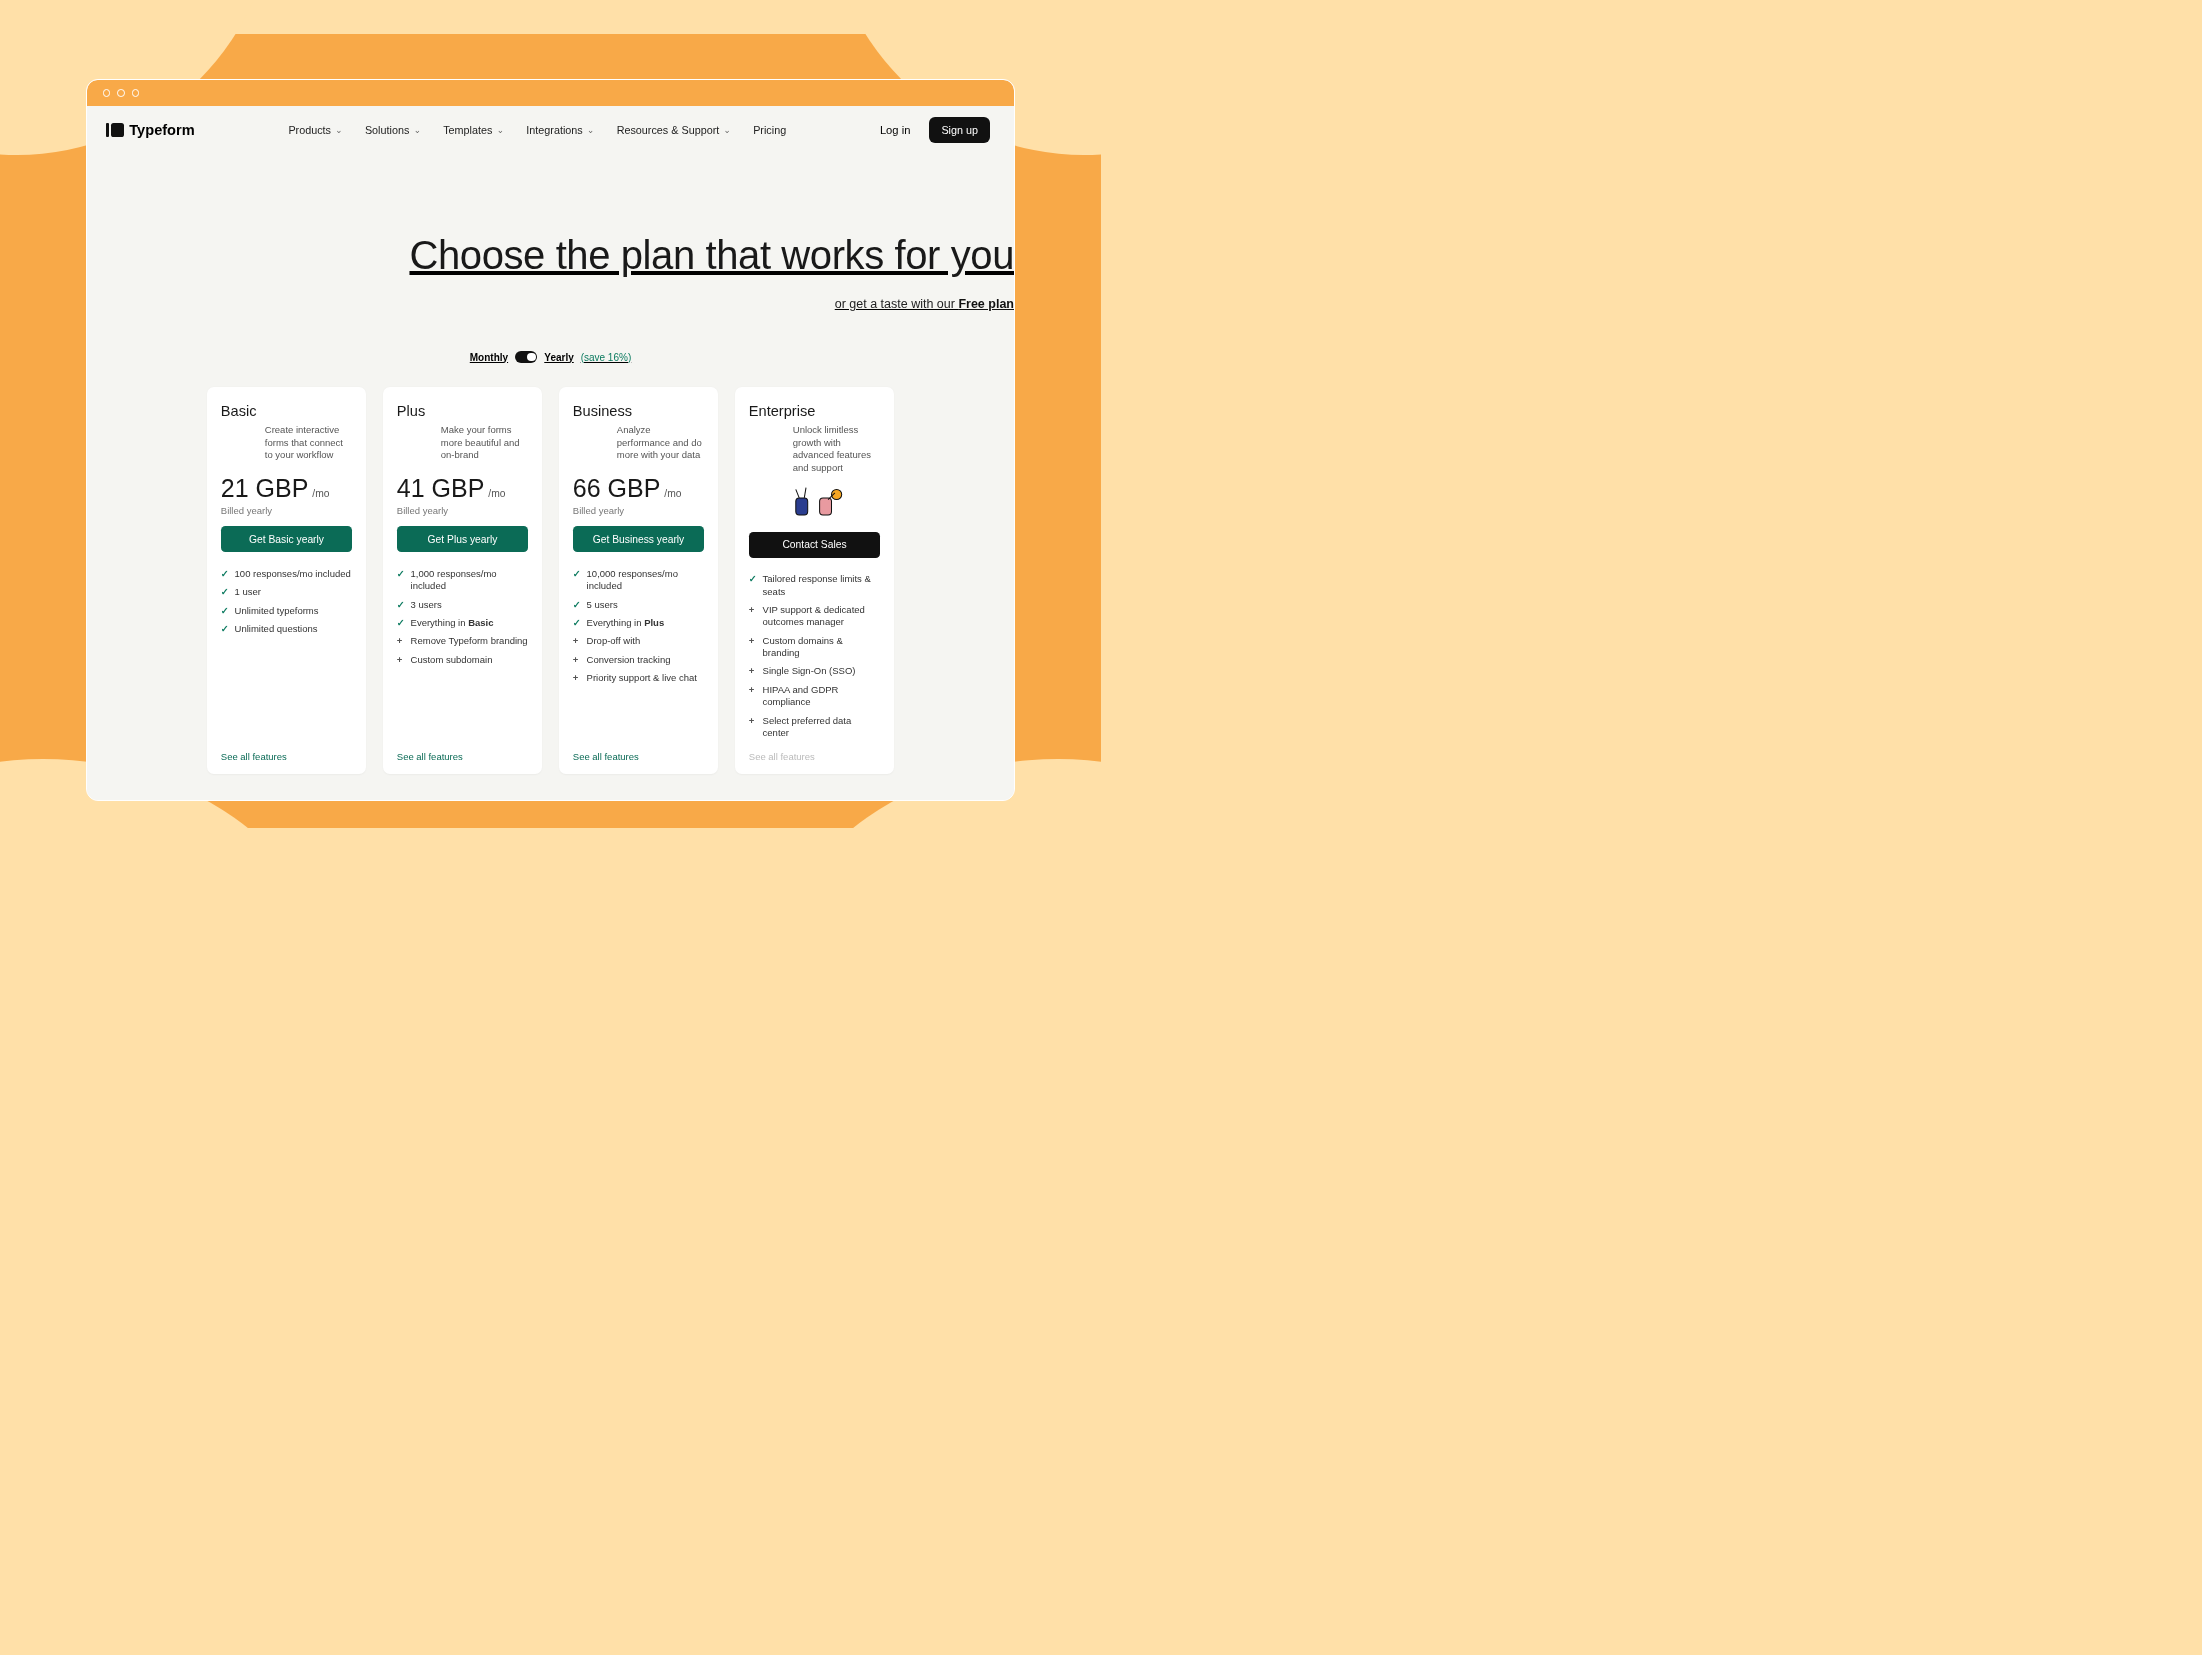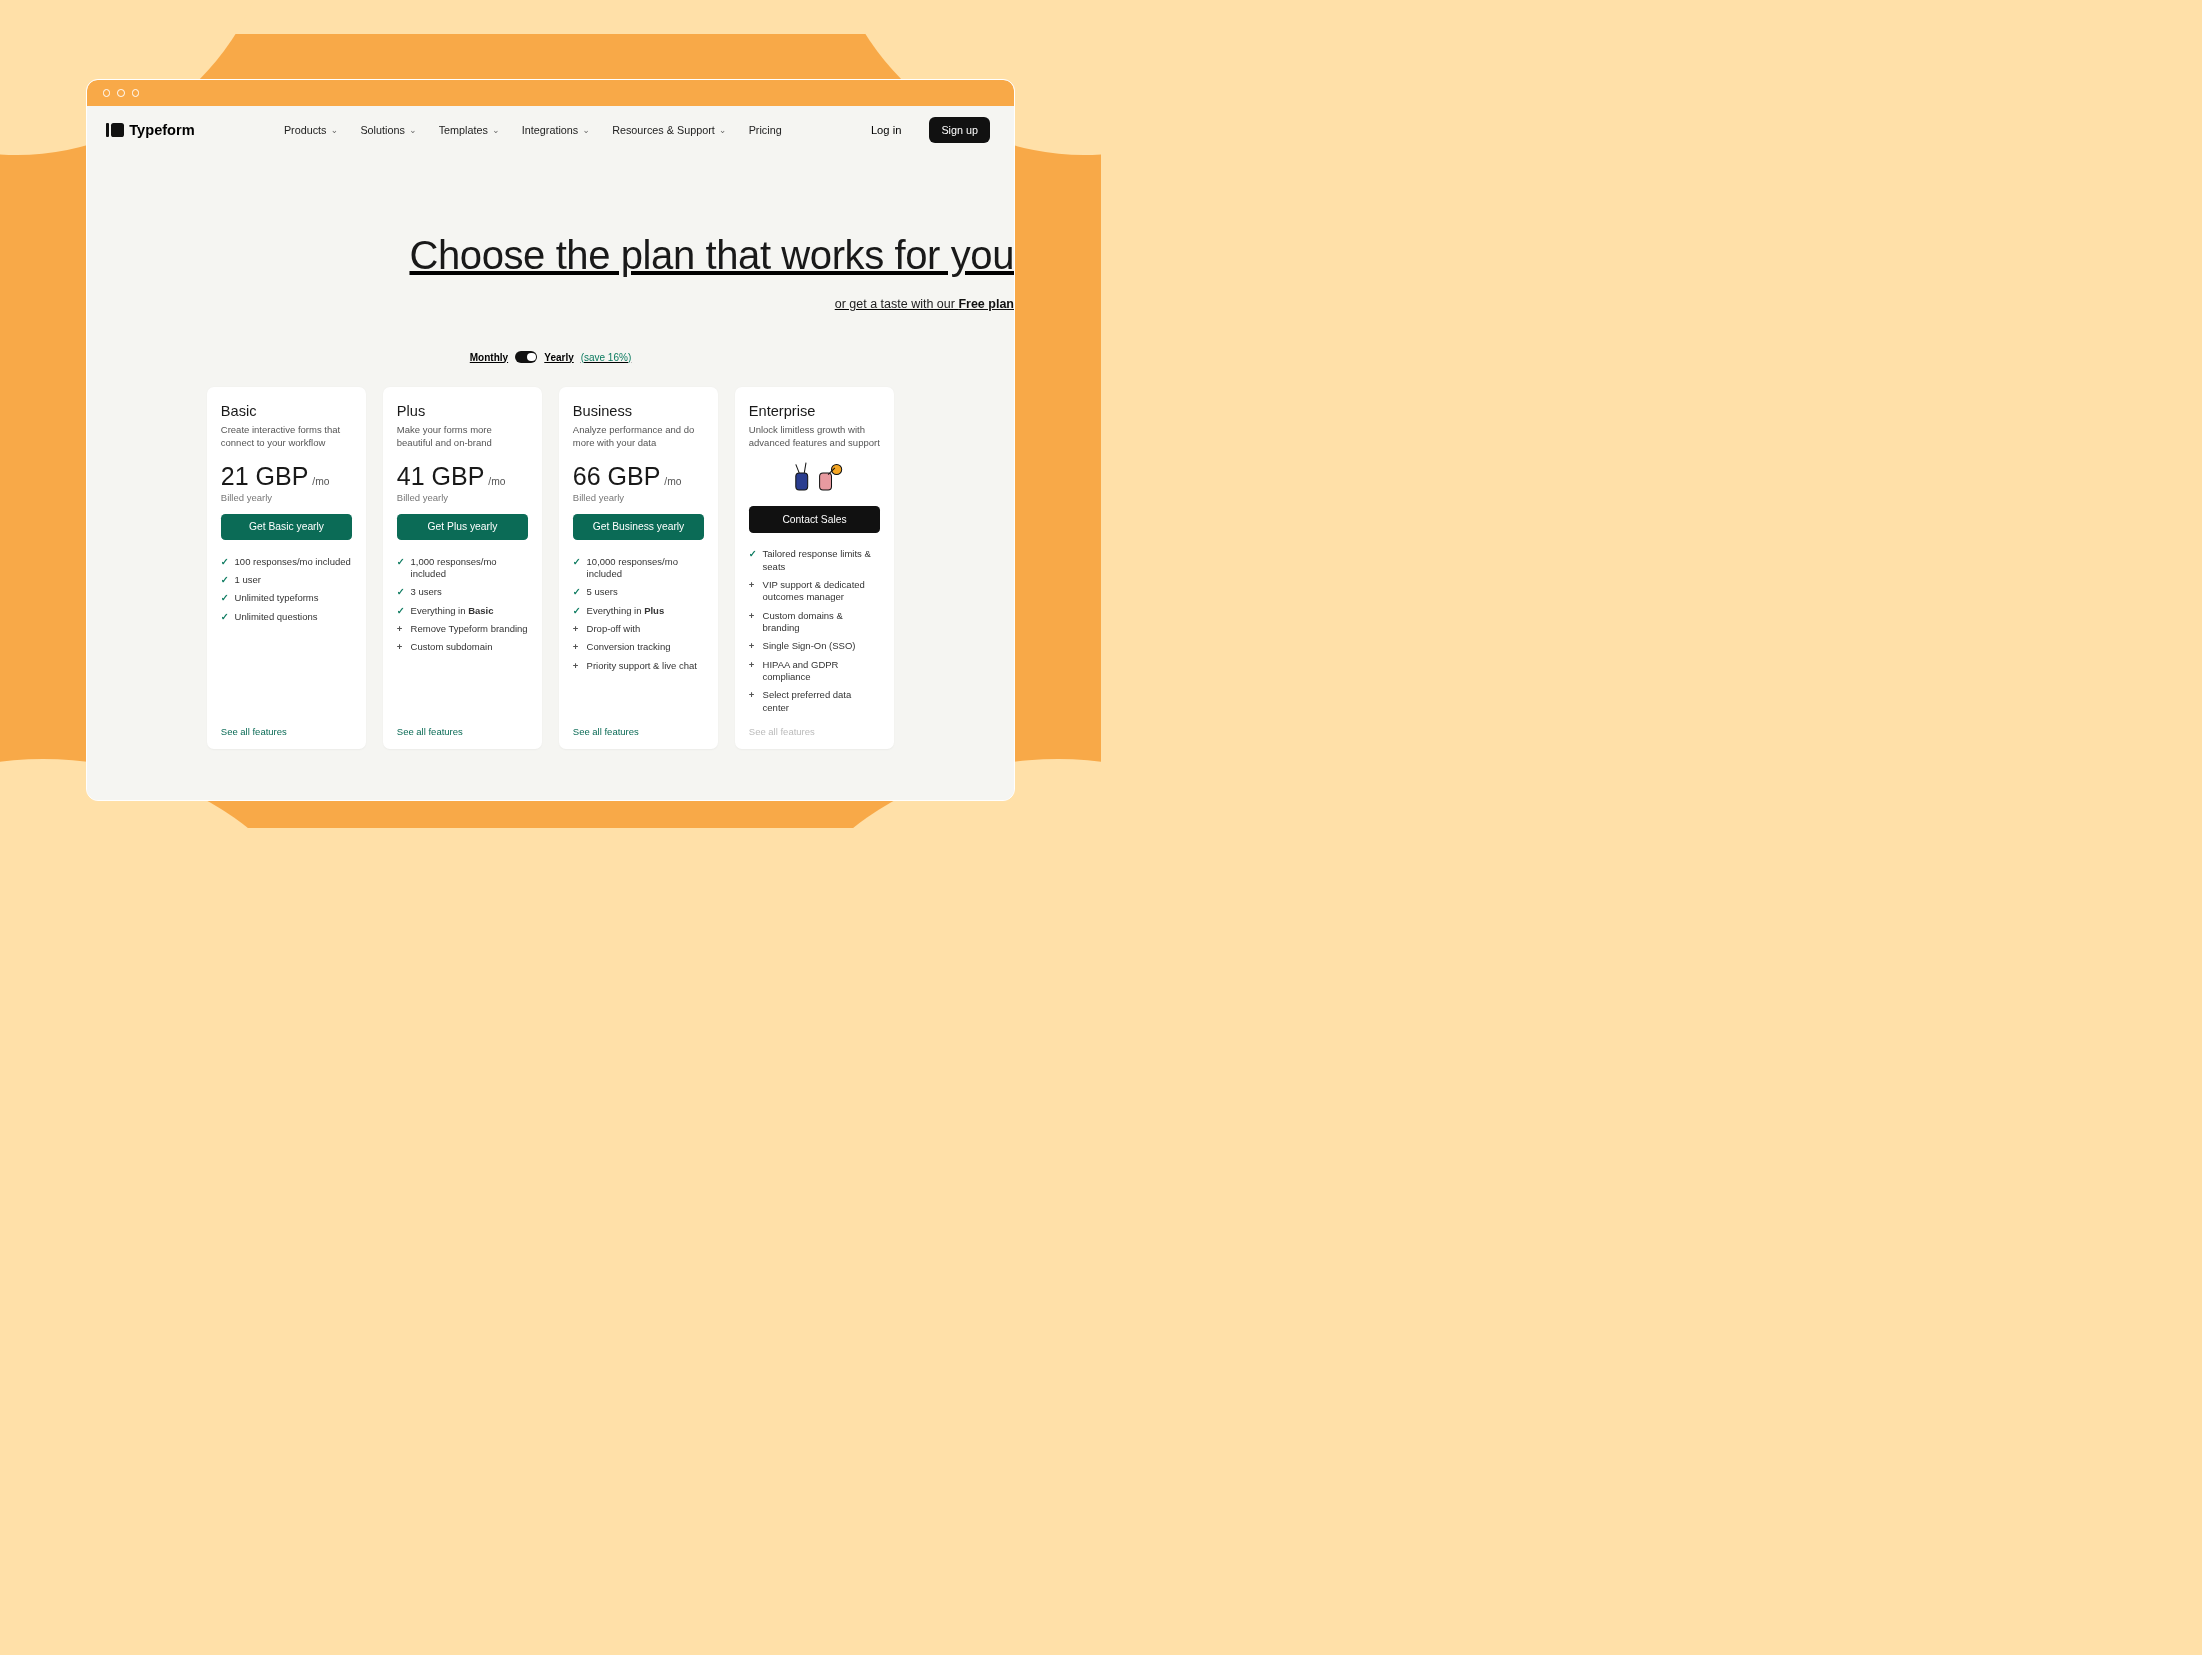--- a/index.html
+++ b/index.html
@@ -90,21 +90,21 @@
   .nav-center {
     flex: 1;
     display: flex;
     justify-content: center;
     gap: 22.4px;
     font-size: 10.8px;
     color: #222;
   }
   .nav-item { display: inline-flex; align-items: center; gap: 4.3px; cursor: pointer; }
   .chev { font-size: 8.6px; color: #666; }
-  .nav-right { display: flex; align-items: center; gap: 28px; font-size: 11.2px; }
+  .nav-right { display: flex; align-items: center; gap: 19px; font-size: 11.2px; }
   .signup-btn {
     background: #111; color: #fff; border-radius: 6px;
     padding: 6.9px 12px; font-size: 10.8px; font-weight: 500;
   }
 
   .hero {
     text-align: right;
     padding-top: 79px;
     text-decoration: underline;
   }
@@ -148,21 +148,21 @@
     background: #fff;
     border-radius: 6.9px;
     width: 172px;
     padding: 15.5px 13.8px 12px;
     display: flex; flex-direction: column;
     box-shadow: 0 0.9px 1.7px rgba(0,0,0,0.04);
     font-size: 10px;
     color: #333;
   }
   .card h3 { font-size: 14.6px; font-weight: 400; color:#191919; margin-bottom: 5.2px;}
-  .card .desc { font-size: 9.5px; color:#555; line-height: 1.35; min-height: 26px;}
+  .card .desc { font-size: 9.5px; color:#555; line-height: 1.35; min-height: 26px; margin-left: 44px;}
   .price-row { margin-top: 12px; display:flex; align-items: baseline; gap:4px;}
   .price { font-size: 25px; font-weight: 400; color:#191919;}
   .per { font-size: 10.3px; color:#555;}
   .billed { font-size: 9.5px; color:#777; margin-top: 1.7px;}
   .cta {
     margin-top: 10.3px;
     background: #0b6b56; color: #fff;
     border-radius: 4.3px;
     text-align: center;
     padding: 7.7px 0;

